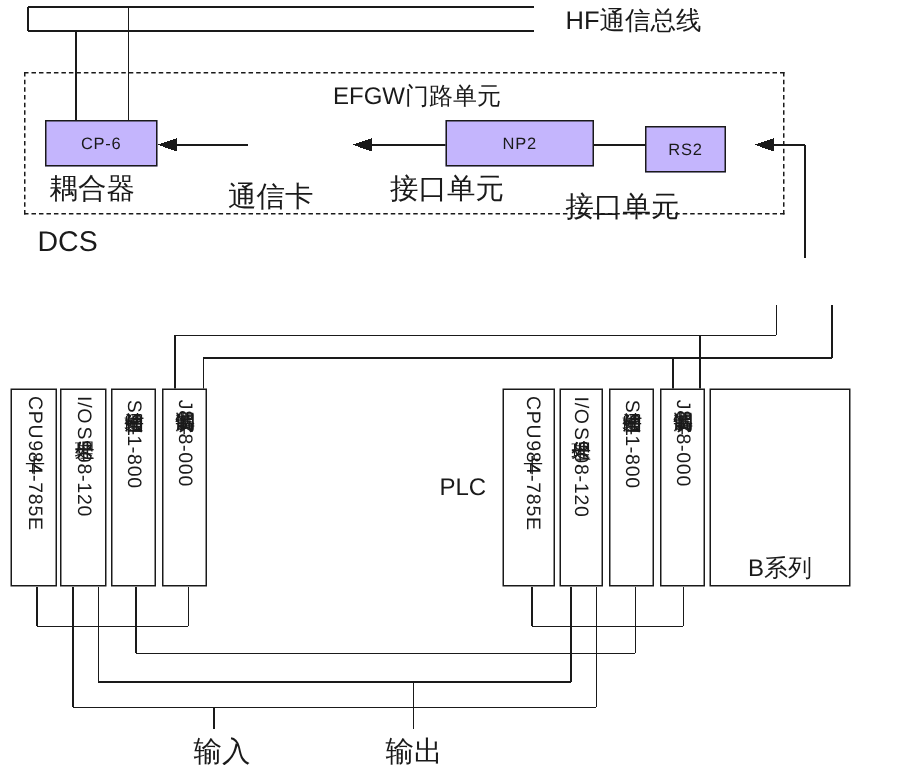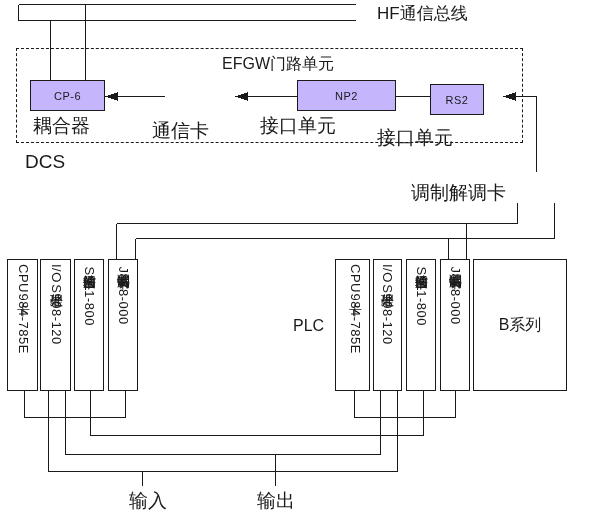--- a/index.html
+++ b/index.html
@@ -84,33 +84,32 @@
   </div>
   <div class="box" style="left:430px;top:84px;width:54px;height:31px;">
     <span>RS2</span>
   </div>
 
   <div class="lbl f15" style="left:33px;top:113px;">耦合器</div>
   <div class="lbl f15" style="left:152px;top:118px;">通信卡</div>
   <div class="lbl f15" style="left:260px;top:113px;">接口单元</div>
   <div class="lbl f15" style="left:377px;top:113px;margin-top:12px;">接口单元</div>
 
-  <div class="lbl f15" style="left:411px;top:180px;">调制解调卡</div>
 
   <div class="vcard" style="left:7px;top:259px;width:31px;height:132px;">CPU卡984-785E</div>
   <div class="vcard" style="left:40px;top:259px;width:31px;height:132px;">I/O处理卡S908-120</div>
   <div class="vcard" style="left:74px;top:259px;width:30px;height:132px;">站间通信卡S911-800</div>
   <div class="vcard" style="left:108px;top:259px;width:30px;height:132px;">调制解调卡J878-000</div>
 
   <div class="lbl f16" style="left:293px;top:317px;text-align:center;">PLC</div>
 
   <div class="vcard" style="left:335px;top:259px;width:35px;height:132px;">CPU卡984-785E</div>
   <div class="vcard" style="left:373px;top:259px;width:29px;height:132px;">I/O处理卡S908-120</div>
   <div class="vcard" style="left:406px;top:259px;width:30px;height:132px;">站间通信卡S911-800</div>
   <div class="vcard" style="left:440px;top:259px;width:30px;height:132px;">调制解调卡J878-000</div>
-  <div class="bigcard" style="left:473px;top:259px;width:94px;height:132px;">
+  <div class="bigcard" style="left:473px;top:259px;width:94px;height:132px;align-items:flex-end;">
     <span>B系列</span>
   </div>
 
   <div class="lbl f15" style="left:129px;top:488px;font-family:Liberation Mono, monospace;">输入</div>
   <div class="lbl f15" style="left:257px;top:488px;">输出</div>
 
 </div>
 
 </body></html>

